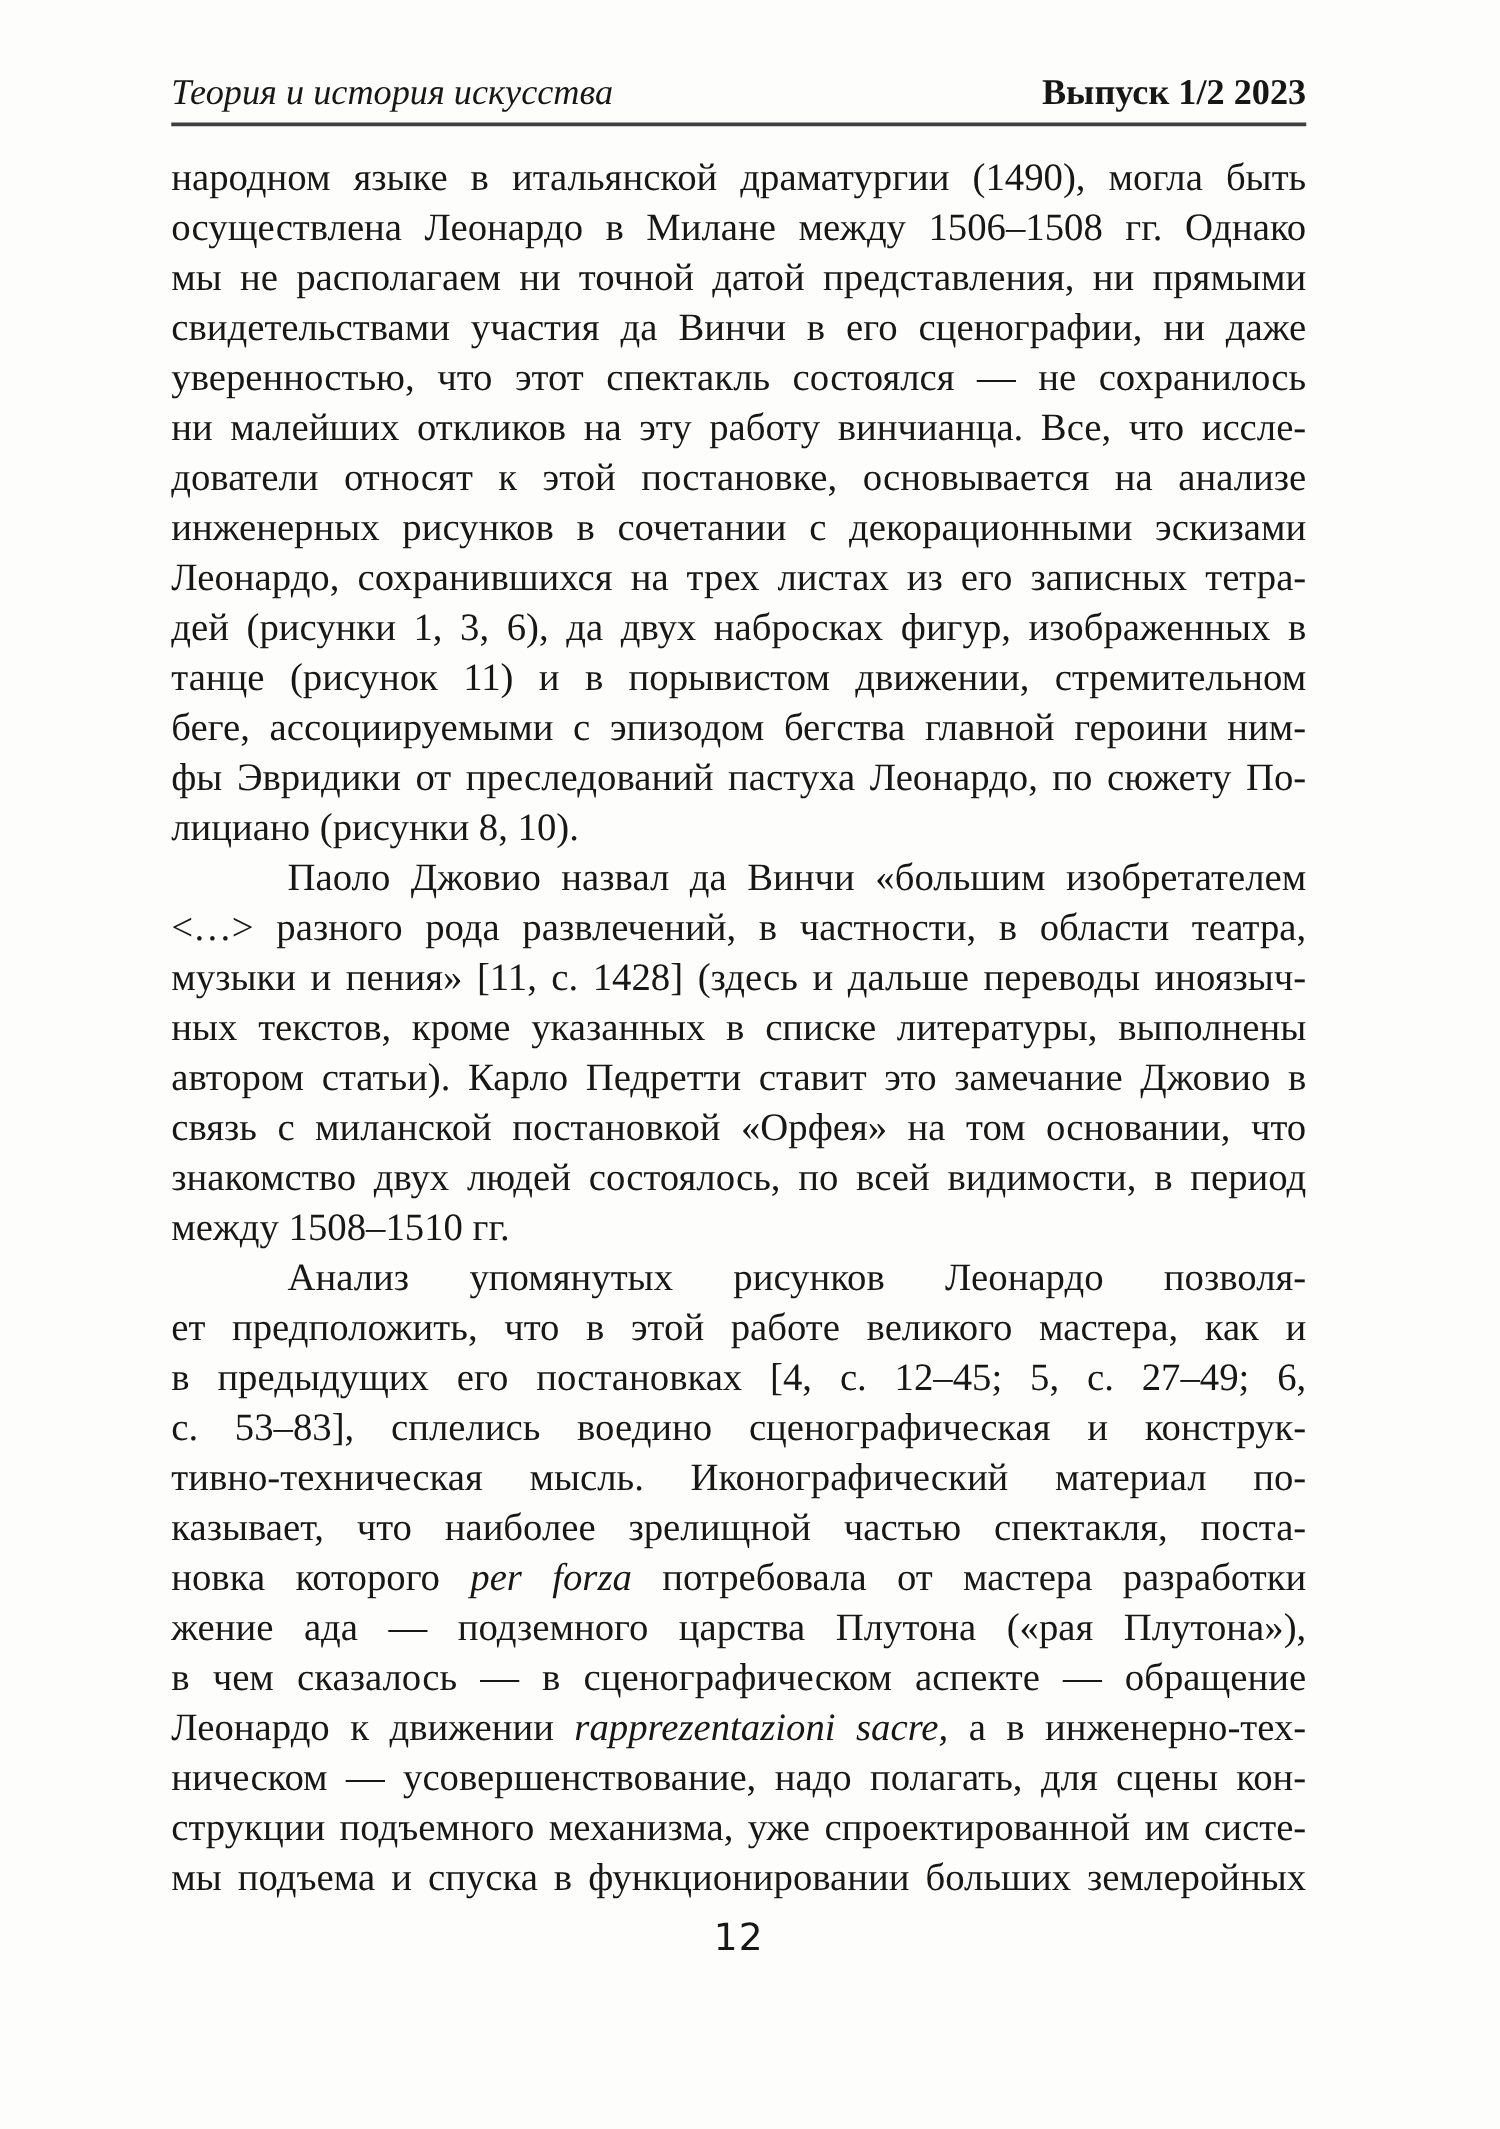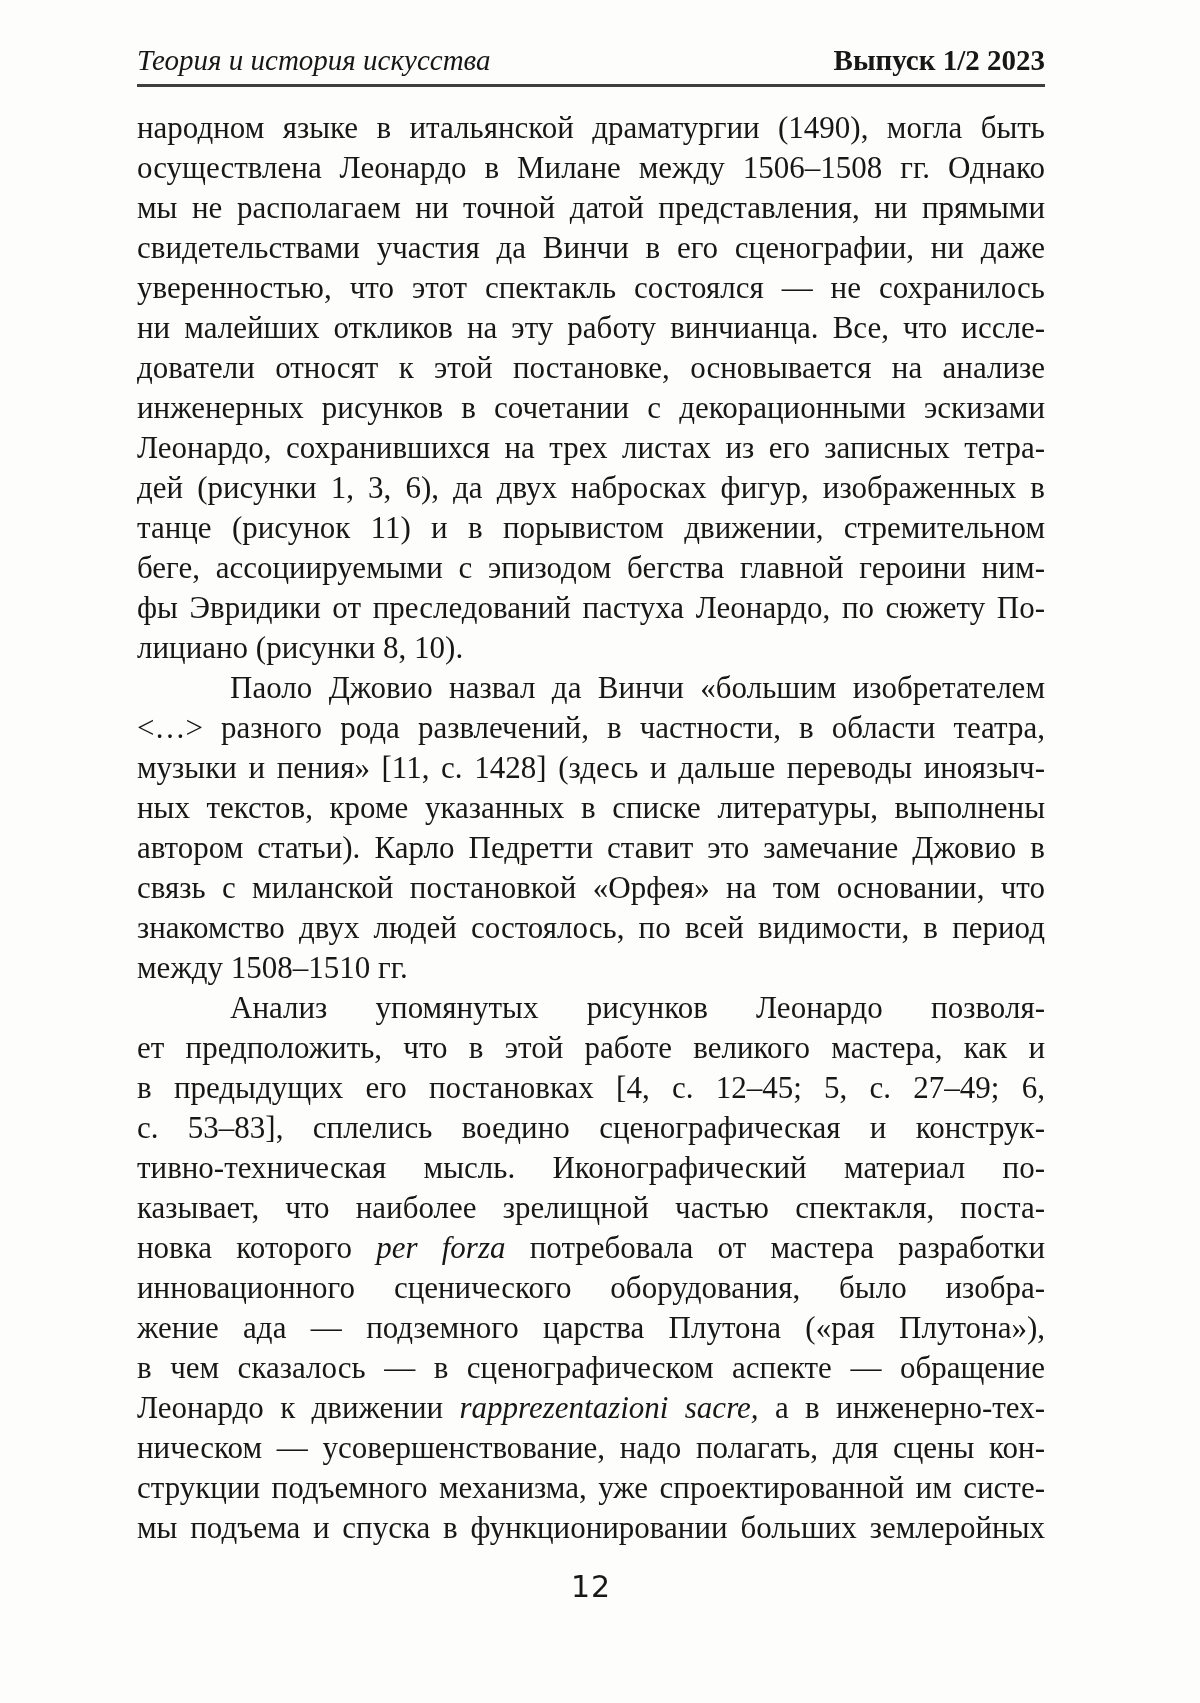--- a/index.html
+++ b/index.html
@@ -12,21 +12,21 @@
     font-family: "Liberation Serif", "DejaVu Serif", serif;
     overflow: hidden;
   }
   .content {
     position: absolute;
     left: 137px;
     top: 0;
     width: 908px;
   }
   .hdr {
-    margin-top: 42px;
+    margin-top: 56px;
     display: flex;
     justify-content: space-between;
     align-items: baseline;
     font-size: 29px;
     line-height: 36px;
   }
   .hdr-left { font-style: italic; }
   .hdr-right { font-style: normal; font-weight: bold; }
   .rule {
     height: 3px;
@@ -44,21 +44,21 @@
     text-align: justify;
     text-align-last: justify;
   }
   .line.last {
     text-align: left;
     text-align-last: left;
   }
   .line.indent { text-indent: 93px; }
   .it { font-style: italic; }
   .folio {
-    margin-top: 22px;
+    margin-top: 12px;
     text-align: center;
     font-family: "DejaVu Sans", "Liberation Sans", sans-serif;
     font-size: 30px;
     line-height: 34px;
     letter-spacing: 1px;
   }
 </style>
 </head>
 <body>
 
@@ -100,21 +100,20 @@
           <div class="line last"><span>между 1508–1510 гг.</span></div>
         </div>
         <div class="para">
           <div class="line indent"><span>Анализ упомянутых рисунков Леонардо позволя-</span></div>
           <div class="line"><span>ет предположить, что в этой работе великого мастера, как и</span></div>
           <div class="line"><span>в предыдущих его постановках [4, с. 12–45; 5, с. 27–49; 6,</span></div>
           <div class="line"><span>с. 53–83], сплелись воедино сценографическая и конструк-</span></div>
           <div class="line"><span>тивно-техническая мысль. Иконографический материал по-</span></div>
           <div class="line"><span>казывает, что наиболее зрелищной частью спектакля, поста-</span></div>
           <div class="line"><span>новка которого </span><span class="it">per forza</span><span> потребовала от мастера разработки</span></div>
-          <div class="line"><span>инновационного сценического оборудования, было изобра-</span></div>
           <div class="line"><span>жение ада — подземного царства Плутона («рая Плутона»),</span></div>
           <div class="line"><span>в чем сказалось — в сценографическом аспекте — обращение</span></div>
           <div class="line"><span>Леонардо к движении </span><span class="it">rapprezentazioni sacre,</span><span> а в инженерно-тех-</span></div>
           <div class="line"><span>ническом — усовершенствование, надо полагать, для сцены кон-</span></div>
           <div class="line"><span>струкции подъемного механизма, уже спроектированной им систе-</span></div>
           <div class="line"><span>мы подъема и спуска в функционировании больших землеройных</span></div>
         </div>
       </div>
 
     <div class="folio">12</div>

